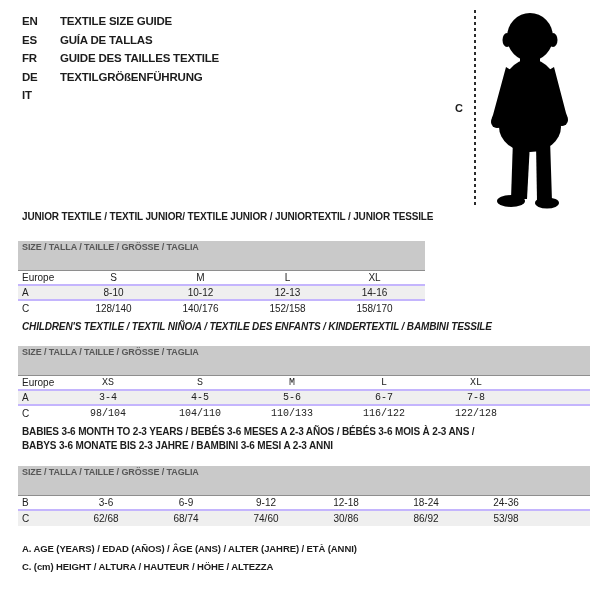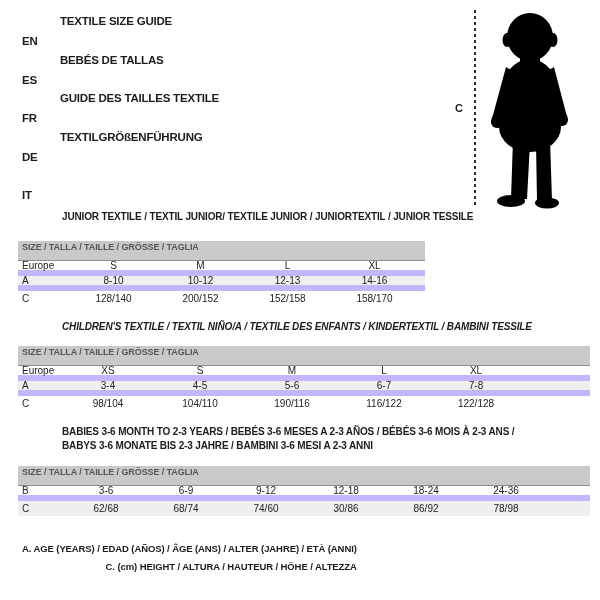--- a/index.html
+++ b/index.html
@@ -3,59 +3,59 @@
 <meta charset="utf-8">
 <style>
   html,body{margin:0;padding:0;background:#fff;}
   #stage{
     position:relative;width:600px;height:600px;background:#ffffff;
     font-family:"Liberation Sans", sans-serif;color:#1c1c1c;overflow:hidden;
   }
   
   .lang-block{position:absolute;left:22px;top:12px;}
   .lang-row{display:flex;line-height:18.5px;font-weight:bold;font-size:11.5px;letter-spacing:-0.2px;}
-  .lang-code{width:38px;margin-top:20px;}
+  .lang-code{width:38px;}
   
   .dash-line{position:absolute;left:474px;top:10px;width:2px;height:198px;
     background:repeating-linear-gradient(to bottom,#2b2b2b 0 3px,transparent 3px 6px);}
   .c-label{position:absolute;left:455px;top:102px;font-weight:bold;font-size:11px;}
   .baby-svg{position:absolute;left:486px;top:11px;}
   
-  .sec-title{position:absolute;left:22px;font-weight:bold;font-size:10px;letter-spacing:-0.15px;white-space:nowrap;margin-left:40px;}
+  .sec-title{position:absolute;left:22px;font-weight:bold;font-size:10px;letter-spacing:-0.15px;white-space:nowrap;}
   
   .tbl{position:absolute;left:18px;}
   .size-bar{background:#c9c9c9;color:#575757;font-size:9px;font-weight:bold;
-    letter-spacing:-0.1px;height:20px;line-height:13px;padding-left:4px;
+    letter-spacing:-0.1px;height:30px;line-height:13px;padding-left:4px;
     border-bottom:1px solid #8e8e8e;box-sizing:border-box;}
   .trow{display:flex;align-items:center;height:15px;font-size:10px;color:#222;
-    border-bottom:6px solid #c4b5fd;box-sizing:border-box;}
+    border-bottom:2px solid #c4b5fd;box-sizing:border-box;}
   .trow:last-child{border-bottom:none;}
   .trow.stripe{background:#efefef;}
   .rlabel{padding-left:4px;box-sizing:border-box;}
   .cell{text-align:center;}
   .t-junior{width:407px;} .t-junior .rlabel{width:52px;} .t-junior .cell{width:87px;}
-  .t-children{width:572px;} .t-children .rlabel{width:44px;} .t-children .cell{width:92px;}
+  .t-children{width:572px;} .t-children .rlabel{width:44px;} .t-children .cell{width:92px;font-family:Liberation Mono, monospace;}
   .t-babies{width:572px;} .t-babies .rlabel{width:48px;} .t-babies .cell{width:80px;}
   
   .notes{position:absolute;left:22px;top:540px;}
-  .note-line{font-weight:bold;font-size:9.5px;letter-spacing:-0.1px;line-height:18px;white-space:nowrap;text-align:right;}
+  .note-line{font-weight:bold;font-size:9.5px;letter-spacing:-0.1px;line-height:18px;white-space:nowrap;}
 </style>
 </head>
 <body>
 
 <div id="stage">
 
   <div class="lang-block">
     <div class="lang-row">
       <span class="lang-code">EN</span>
       <span class="lang-title">TEXTILE SIZE GUIDE</span>
     </div>
     <div class="lang-row">
       <span class="lang-code">ES</span>
-      <span class="lang-title">BEBÉS DE TALLAS</span>
+      <span class="lang-title">GUÍA DE TALLAS</span>
     </div>
     <div class="lang-row">
       <span class="lang-code">FR</span>
       <span class="lang-title">GUIDE DES TAILLES TEXTILE</span>
     </div>
     <div class="lang-row">
       <span class="lang-code">DE</span>
       <span class="lang-title">TEXTILGRÖßENFÜHRUNG</span>
     </div>
     <div class="lang-row">
@@ -97,21 +97,21 @@
     <div class="trow stripe">
       <span class="rlabel">A</span>
       <span class="cell">8-10</span>
       <span class="cell">10-12</span>
       <span class="cell">12-13</span>
       <span class="cell">14-16</span>
     </div>
     <div class="trow">
       <span class="rlabel">C</span>
       <span class="cell">128/140</span>
-      <span class="cell">200/152</span>
+      <span class="cell">140/176</span>
       <span class="cell">152/158</span>
       <span class="cell">158/170</span>
     </div>
   </div>
 
   <div class="sec-title" style="top:321px;font-style:italic;">CHILDREN'S TEXTILE / TEXTIL NIÑO/A / TEXTILE DES ENFANTS / KINDERTEXTIL / BAMBINI TESSILE</div>
   <div class="tbl t-children" style="top:346px;">
     <div class="size-bar">SIZE / TALLA / TAILLE / GRÖSSE / TAGLIA</div>
     <div class="trow">
       <span class="rlabel">Europe</span>
@@ -126,21 +126,21 @@
       <span class="cell">3-4</span>
       <span class="cell">4-5</span>
       <span class="cell">5-6</span>
       <span class="cell">6-7</span>
       <span class="cell">7-8</span>
     </div>
     <div class="trow">
       <span class="rlabel">C</span>
       <span class="cell">98/104</span>
       <span class="cell">104/110</span>
-      <span class="cell">190/116</span>
+      <span class="cell">110/133</span>
       <span class="cell">116/122</span>
       <span class="cell">122/128</span>
     </div>
   </div>
 
   <div class="sec-title" style="top:426px;">BABIES 3-6 MONTH TO 2-3 YEARS / BEBÉS 3-6 MESES A 2-3 AÑOS / BÉBÉS 3-6 MOIS À 2-3 ANS /</div>
   <div class="sec-title" style="top:440px;text-align:center;">BABYS 3-6 MONATE BIS 2-3 JAHRE / BAMBINI 3-6 MESI A 2-3 ANNI</div>
   <div class="tbl t-babies" style="top:466px;">
     <div class="size-bar">SIZE / TALLA / TAILLE / GRÖSSE / TAGLIA</div>
     <div class="trow">
@@ -152,21 +152,21 @@
       <span class="cell">18-24</span>
       <span class="cell">24-36</span>
     </div>
     <div class="trow stripe">
       <span class="rlabel">C</span>
       <span class="cell">62/68</span>
       <span class="cell">68/74</span>
       <span class="cell">74/60</span>
       <span class="cell">30/86</span>
       <span class="cell">86/92</span>
-      <span class="cell">78/98</span>
+      <span class="cell">53/98</span>
     </div>
   </div>
 
   <div class="notes">
     <div class="note-line">A. AGE (YEARS) / EDAD (AÑOS) / ÂGE (ANS) / ALTER (JAHRE) / ETÀ (ANNI)</div>
     <div class="note-line">C. (cm) HEIGHT / ALTURA / HAUTEUR / HÖHE / ALTEZZA</div>
   </div>
 
 </div>
 

